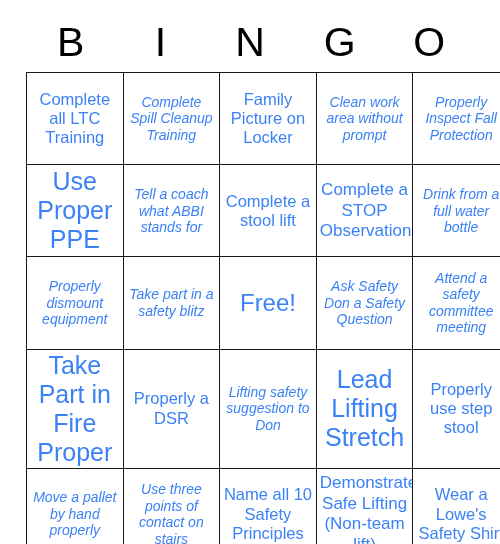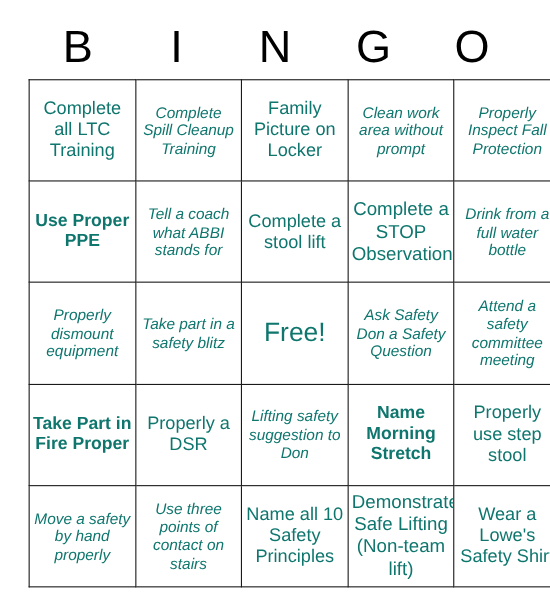--- a/index.html
+++ b/index.html
@@ -52,33 +52,33 @@
     table-layout: fixed;
     border: 1.6px solid #1a1a1a;
   }
   .grid td {
     border: 1.4px solid #1a1a1a;
     width: 89.6px;
     height: 89.2px;
     padding: 1px 3px;
     text-align: center;
     vertical-align: middle;
-    color: #0f766e;
+    color: #3b82f6;
     overflow: hidden;
   }
 
   .cell-text {
     display: block;
     width: 100%;
     line-height: 1.14;
   }
 
   
   .sz-xl   { font-size: 24px; line-height: 1.12; }
-  .sz-lg   { font-size: 16px; line-height: 1.16; font-weight: bold; }
+  .sz-lg   { font-size: 25px; line-height: 1.16; }
   .sz-md   { font-size: 16.5px; line-height: 1.16; }
   .sz-sm   { font-size: 14px; line-height: 1.18; font-style: italic; }
   .sz-xs   { font-size: 17px; line-height: 1.2; }
 </style>
 </head>
 <body>
 
 <div class="card">
 
   <div class="header">
@@ -146,29 +146,29 @@
         <td>
             <span class="cell-text sz-lg">Take Part in Fire Proper</span>
           </td>
         <td>
             <span class="cell-text sz-md">Properly a DSR</span>
           </td>
         <td>
             <span class="cell-text sz-sm">Lifting safety suggestion to Don</span>
           </td>
         <td>
-            <span class="cell-text sz-lg">Name Morning Stretch</span>
+            <span class="cell-text sz-lg">Lead Lifting Stretch</span>
           </td>
         <td>
             <span class="cell-text sz-md">Properly use step stool</span>
           </td>
       </tr>
       <tr>
         <td>
-            <span class="cell-text sz-sm">Move a safety by hand properly</span>
+            <span class="cell-text sz-sm">Move a pallet by hand properly</span>
           </td>
         <td>
             <span class="cell-text sz-sm">Use three points of contact on stairs</span>
           </td>
         <td>
             <span class="cell-text sz-md">Name all 10 Safety Principles</span>
           </td>
         <td>
             <span class="cell-text sz-xs">Demonstrate Safe Lifting (Non-team lift)</span>
           </td>

